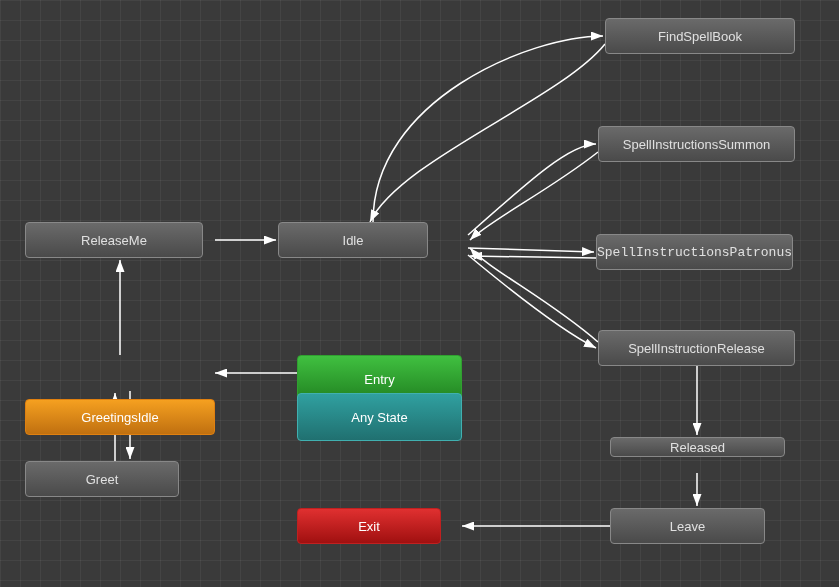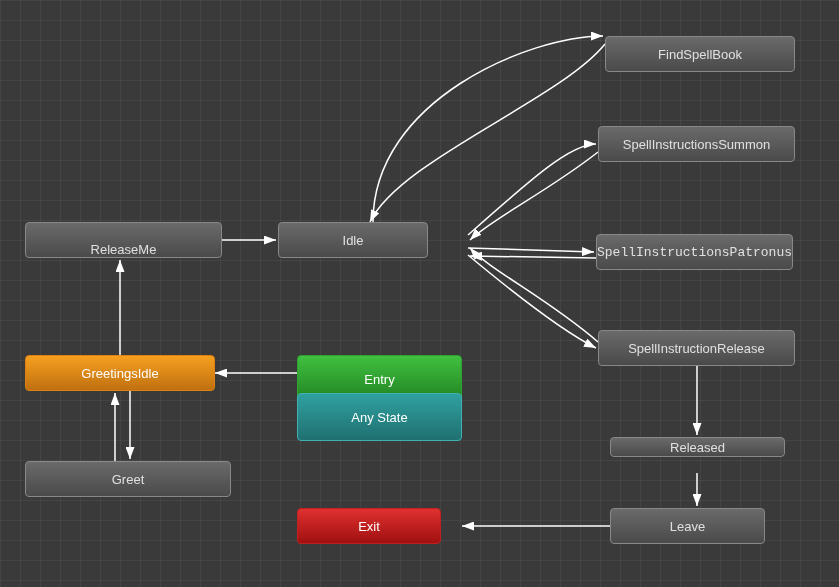--- a/index.html
+++ b/index.html
@@ -31,20 +31,21 @@
 
     .node-gray {
       background: linear-gradient(180deg, #6a6a6a 0%, #4a4a4a 100%);
       border: 1px solid #888;
     }
 
     .node-orange {
       background: linear-gradient(180deg, #f5a020 0%, #c07010 100%);
       border: 1px solid #e08010;
       color: #fff;
+      margin-top: 44px;
     }
 
     .node-green {
       background: linear-gradient(180deg, #40c040 0%, #208020 100%);
       border: 1px solid #30a030;
       color: #fff;
     }
 
     .node-teal {
       background: linear-gradient(180deg, #30a0a0 0%, #207070 100%);
@@ -116,21 +117,21 @@
 
   <line x1="297" y1="373" x2="215" y2="373" marker-end="url(#arrowhead)"></line>
 
   <line x1="120" y1="355" x2="120" y2="260" marker-end="url(#arrowhead)"></line>
 
   <line x1="130" y1="391" x2="130" y2="459" marker-end="url(#arrowhead)"></line>
 
   <line x1="115" y1="461" x2="115" y2="393" marker-end="url(#arrowhead)"></line>
 </svg>
 
-<div class="node node-gray" style="left:605px; top:18px; width:190px; height:36px;margin-top:18px;">
+<div class="node node-gray" style="left:605px; top:18px; width:190px; height:36px;">
   <span>FindSpellBook</span>
 </div>
 
 <div class="node node-gray" style="left:598px; top:126px; width:197px; height:36px;">
   <span>SpellInstructionsSummon</span>
 </div>
 
 <div class="node node-gray" style="left:596px; top:234px; width:197px; height:36px;font-family:Liberation Mono, monospace;">
   <span>SpellInstructionsPatronus</span>
 </div>
@@ -144,29 +145,29 @@
 </div>
 
 <div class="node node-gray" style="left:610px; top:508px; width:155px; height:36px;">
   <span>Leave</span>
 </div>
 
 <div class="node node-gray" style="left:278px; top:222px; width:150px; height:36px;">
   <span>Idle</span>
 </div>
 
-<div class="node node-gray" style="left:25px; top:222px; width:197px; height:36px;align-items:flex-end;">
+<div class="node node-gray" style="left:25px; top:222px; width:178px; height:36px;">
   <span>ReleaseMe</span>
 </div>
 
 <div class="node node-orange" style="left:25px; top:355px; width:190px; height:36px;">
   <span>GreetingsIdle</span>
 </div>
 
-<div class="node node-gray" style="left:25px; top:461px; width:206px; height:36px;">
+<div class="node node-gray" style="left:25px; top:461px; width:154px; height:36px;">
   <span>Greet</span>
 </div>
 
 <div class="node node-green" style="left:297px; top:355px; width:165px; height:49px;">
   <span>Entry</span>
 </div>
 
 <div class="node node-teal" style="left:297px; top:393px; width:165px; height:48px;">
   <span>Any State</span>
 </div>

